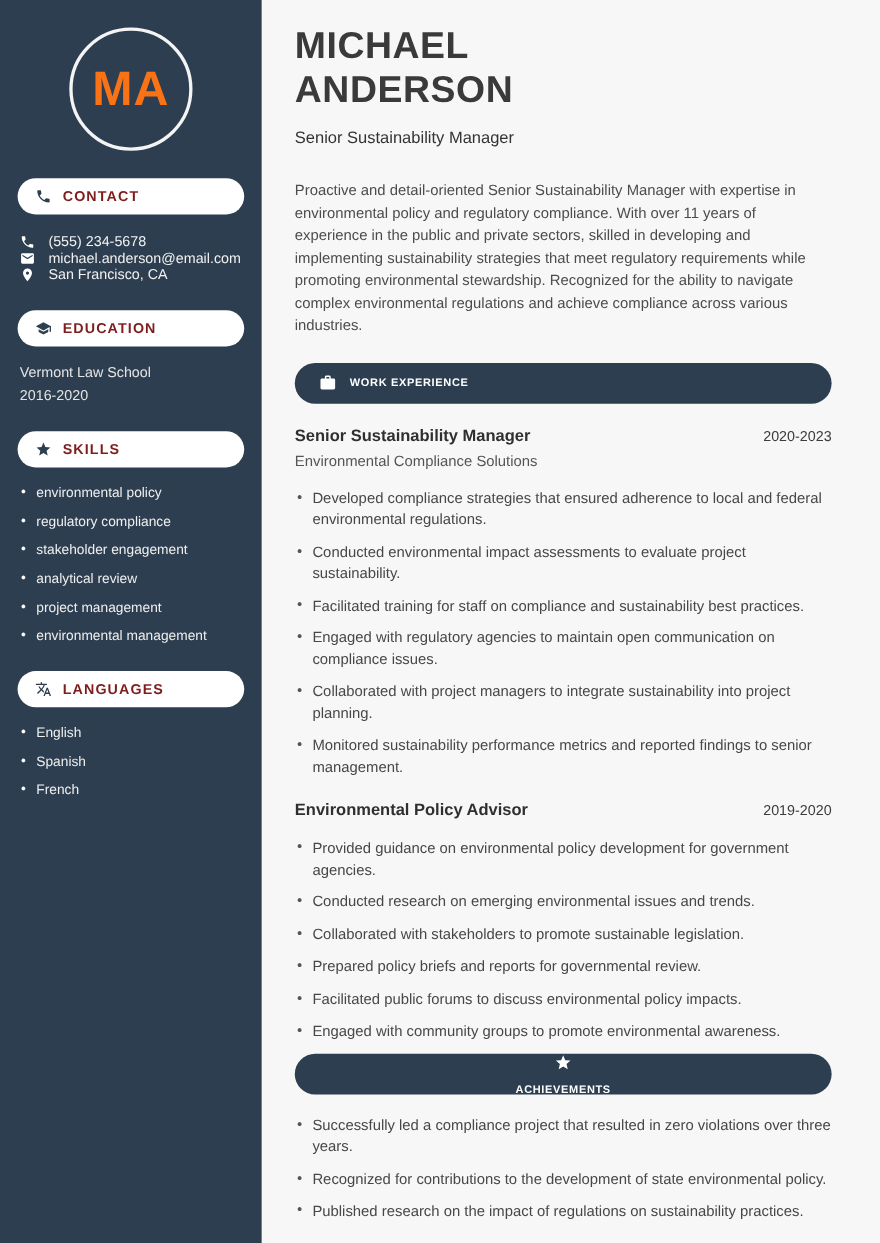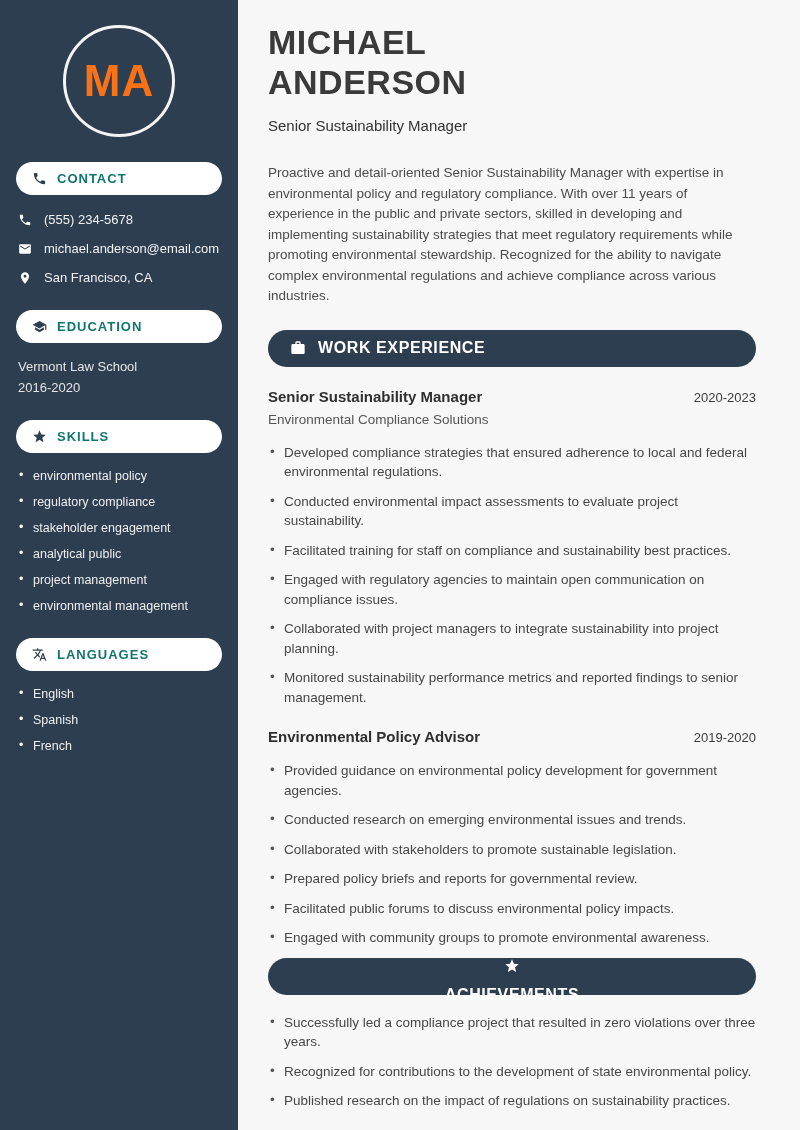--- a/index.html
+++ b/index.html
@@ -20,28 +20,28 @@
     padding: 25px 16px 30px;
   }
   .avatar-wrap { display: flex; justify-content: center; }
   .avatar {
     width: 112px; height: 112px; border-radius: 50%;
     border: 3px solid #f4f4f4;
     display: flex; align-items: center; justify-content: center;
     font-size: 44px; font-weight: 600; letter-spacing: 1px; color: #f97316;
   }
   .side-pill {
-    background: #ffffff; color: #0f766e;
+    background: #ffffff; color: #7f1d1d;
     border-radius: 17px; height: 33px;
     display: flex; align-items: center; gap: 10px;
     padding: 0 16px; margin-top: 25px;
     font-weight: 700; font-size: 13px; letter-spacing: 1px;
   }
   .side-pill svg { width: 15px; height: 15px; fill: #2d3e50; flex-shrink: 0; }
-  .contact-list { margin-top: 17px; display: flex; flex-direction: column; gap: 14px; padding: 0 2px; justify-content: space-between; }
+  .contact-list { margin-top: 17px; display: flex; flex-direction: column; padding: 0 2px; justify-content: space-between; }
   .contact-row { display: flex; align-items: center; gap: 12px; font-size: 13px; color: #f1f1f1; }
   .contact-row svg { width: 14px; height: 14px; fill: #ffffff; flex-shrink: 0; }
   .edu-block { margin-top: 16px; padding: 0 2px; }
   .edu-degree { font-size: 13.5px; font-weight: 700; line-height: 20px; color: #ffffff; }
   .edu-school { margin-top: 9px; font-size: 13px; color: #e4e4e4; }
   .edu-dates { margin-top: 6px; font-size: 13px; color: #e4e4e4; }
   .side-list { margin: 16px 0 0; padding: 0 2px; list-style: none; display: flex; flex-direction: column; gap: 12px; }
   .side-list li { font-size: 12.5px; color: #eeeeee; padding-left: 15px; position: relative; }
   .side-list li::before { content: "•"; position: absolute; left: 1px; top: -1px; color: #ffffff; }
 
@@ -52,21 +52,21 @@
     letter-spacing: 0.5px; font-weight: 700; color: #3a3a3a;
   }
   .subtitle { margin-top: 15px; font-size: 15px; color: #333333; }
   .summary { margin-top: 29px; font-size: 13.5px; line-height: 20.5px; color: #4c4c4c; }
 
   .main-pill {
     background: #2d3e50; color: #ffffff;
     height: 37px; border-radius: 19px;
     display: flex; align-items: center; gap: 12px;
     padding: 0 22px; margin-top: 23px;
-    font-weight: 700; font-size: 16px; letter-spacing: 0.6px;
+    font-weight: 700; font-size: 10px; letter-spacing: 0.6px;
   }
   .main-pill svg { width: 16px; height: 16px; fill: #ffffff; flex-shrink: 0; }
 
   .job-header { display: flex; justify-content: space-between; align-items: baseline; margin-top: 21px; }
   .job-title { font-size: 15px; font-weight: 700; color: #2f2f2f; }
   .job-dates { font-size: 13px; color: #3c3c3c; }
   .job-company { margin-top: 7px; font-size: 13.5px; color: #555555; }
   .bullets { list-style: none; margin: 16px 0 0; padding: 0; }
   .bullets li {
     position: relative; padding-left: 16px;
@@ -132,21 +132,21 @@
       <svg viewBox="0 0 24 24">
           <path d="M12 17.27L18.18 21l-1.64-7.03L22 9.24l-7.19-.61L12 2 9.19 8.63 2 9.24l5.46 4.73L5.82 21z"></path>
         </svg>
       <span>SKILLS</span>
     </div>
     <ul class="side-list">
 
     <li>environmental policy</li>
         <li>regulatory compliance</li>
         <li>stakeholder engagement</li>
-        <li>analytical public</li>
+        <li>analytical review</li>
         <li>project management</li>
         <li>environmental management</li>
       </ul>
 
     <div class="side-pill">
       <svg viewBox="0 0 24 24">
           <path d="M12.87 15.07l-2.54-2.51.03-.03c1.74-1.94 2.98-4.17 3.71-6.53H17V4h-7V2H8v2H1v1.99h11.17C11.5 7.92 10.44 9.75 9 11.35 8.07 10.32 7.3 9.19 6.69 8h-2c.73 1.63 1.73 3.17 2.98 4.56l-5.09 5.02L4 19l5-5 3.11 3.11.76-2.04zM18.5 10h-2L12 22h2l1.12-3h4.75L21 22h2l-4.5-12zm-2.62 7l1.62-4.33L19.12 17h-3.24z"></path>
         </svg>
       <span>LANGUAGES</span>
     </div>

